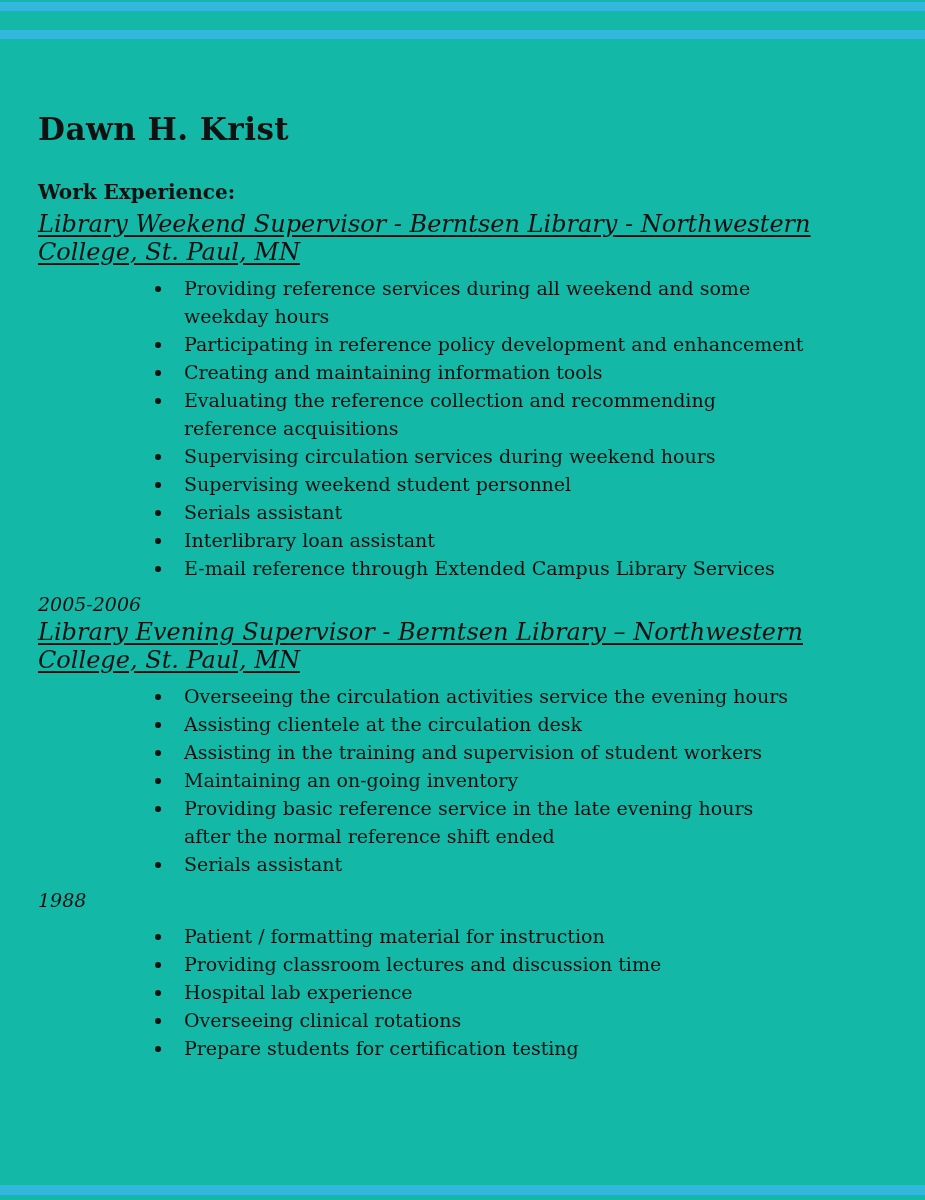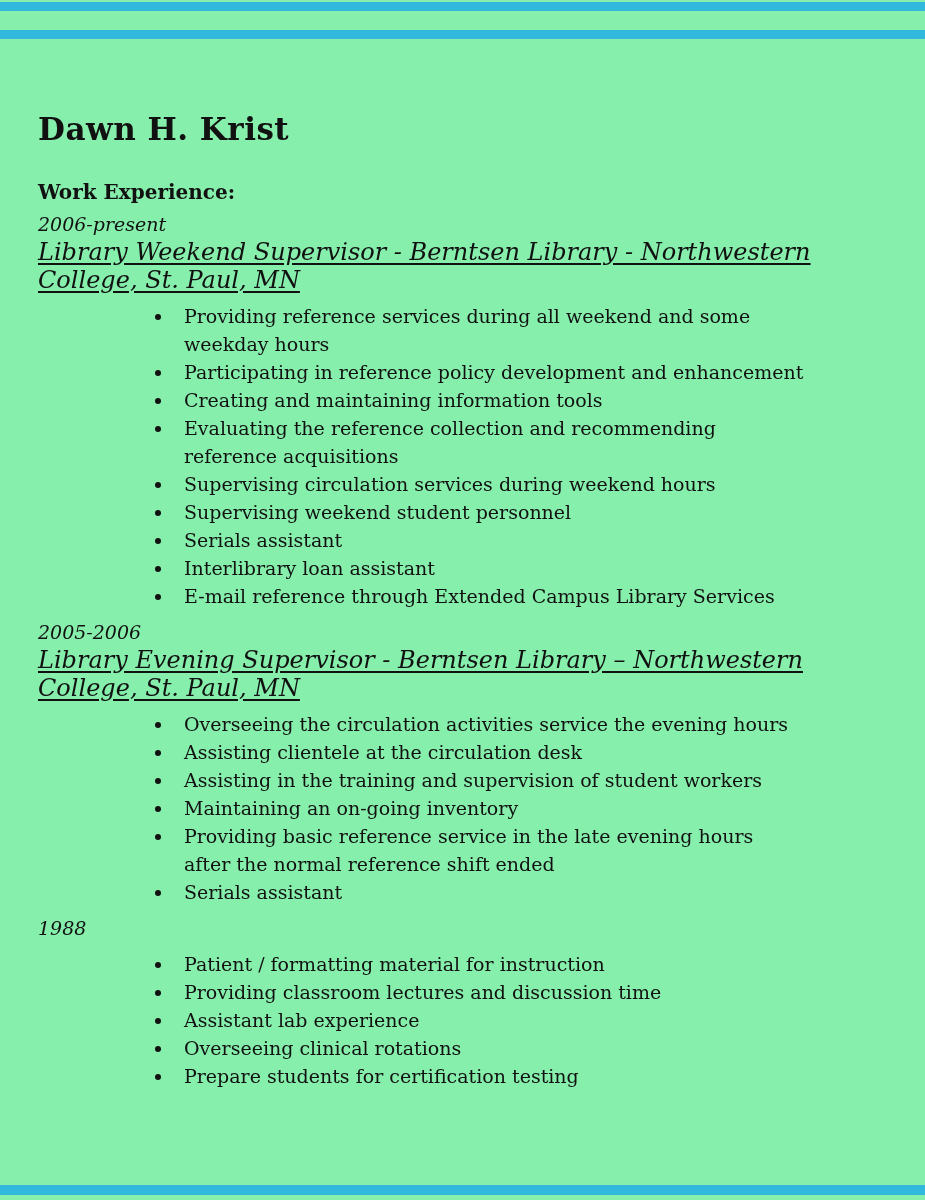--- a/index.html
+++ b/index.html
@@ -5,21 +5,21 @@
   html, body {
     margin: 0;
     padding: 0;
     background: #e9e9e6;
   }
   .page {
     position: relative;
     width: 925px;
     height: 1200px;
     margin: 0 auto;
-    background: #86efac;
+    background: #14b8a6;
     font-family: "DejaVu Serif", "Liberation Serif", serif;
     color: #111;
     overflow: hidden;
   }
   .stripe {
     position: absolute;
     left: 0;
     right: 0;
     background: var(--accent, #31b8dc);
   }
@@ -76,21 +76,20 @@
 
 <div class="page">
   <div class="stripe stripe-top-outer"></div>
   <div class="stripe stripe-top-inner"></div>
 
   <div class="content">
     <h1 class="resume-name">Dawn H. Krist</h1>
     <h2 class="section-title">Work Experience:</h2>
 
     <div class="job">
-      <div class="job-dates">2006-present</div>
       <div class="job-title">Library Weekend Supervisor - Berntsen Library - Northwestern College, St. Paul, MN</div>
       <ul class="job-bullets">
         <li>Providing reference services during all weekend and some weekday hours</li>
         <li>Participating in reference policy development and enhancement</li>
         <li>Creating and maintaining information tools</li>
         <li>Evaluating the reference collection and recommending reference acquisitions</li>
         <li>Supervising circulation services during weekend hours</li>
         <li>Supervising weekend student personnel</li>
         <li>Serials assistant</li>
         <li>Interlibrary loan assistant</li>
@@ -110,21 +109,21 @@
         <li>Serials assistant</li>
       </ul>
     </div>
 
 
     <div class="job">
       <div class="job-dates">1988</div>
       <ul class="job-bullets">
         <li>Patient / formatting material for instruction</li>
         <li>Providing classroom lectures and discussion time</li>
-        <li>Assistant lab experience</li>
+        <li>Hospital lab experience</li>
         <li>Overseeing clinical rotations</li>
         <li>Prepare students for certification testing</li>
       </ul>
     </div>
   </div>
 
   <div class="stripe stripe-bottom"></div>
 </div>
 
 </body></html>

